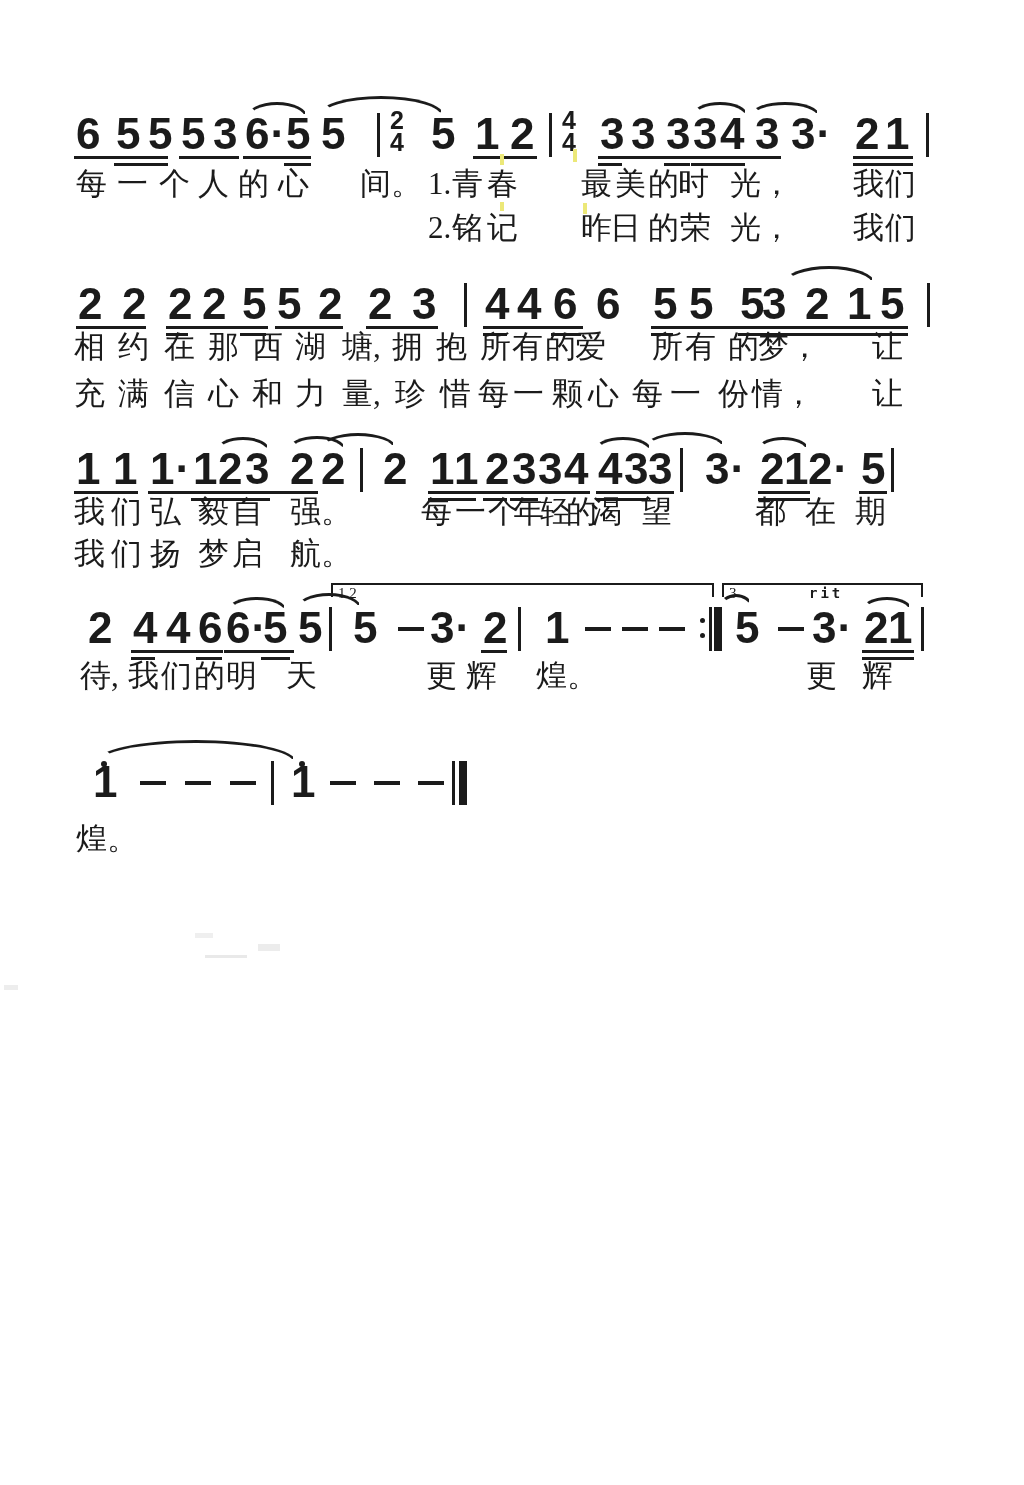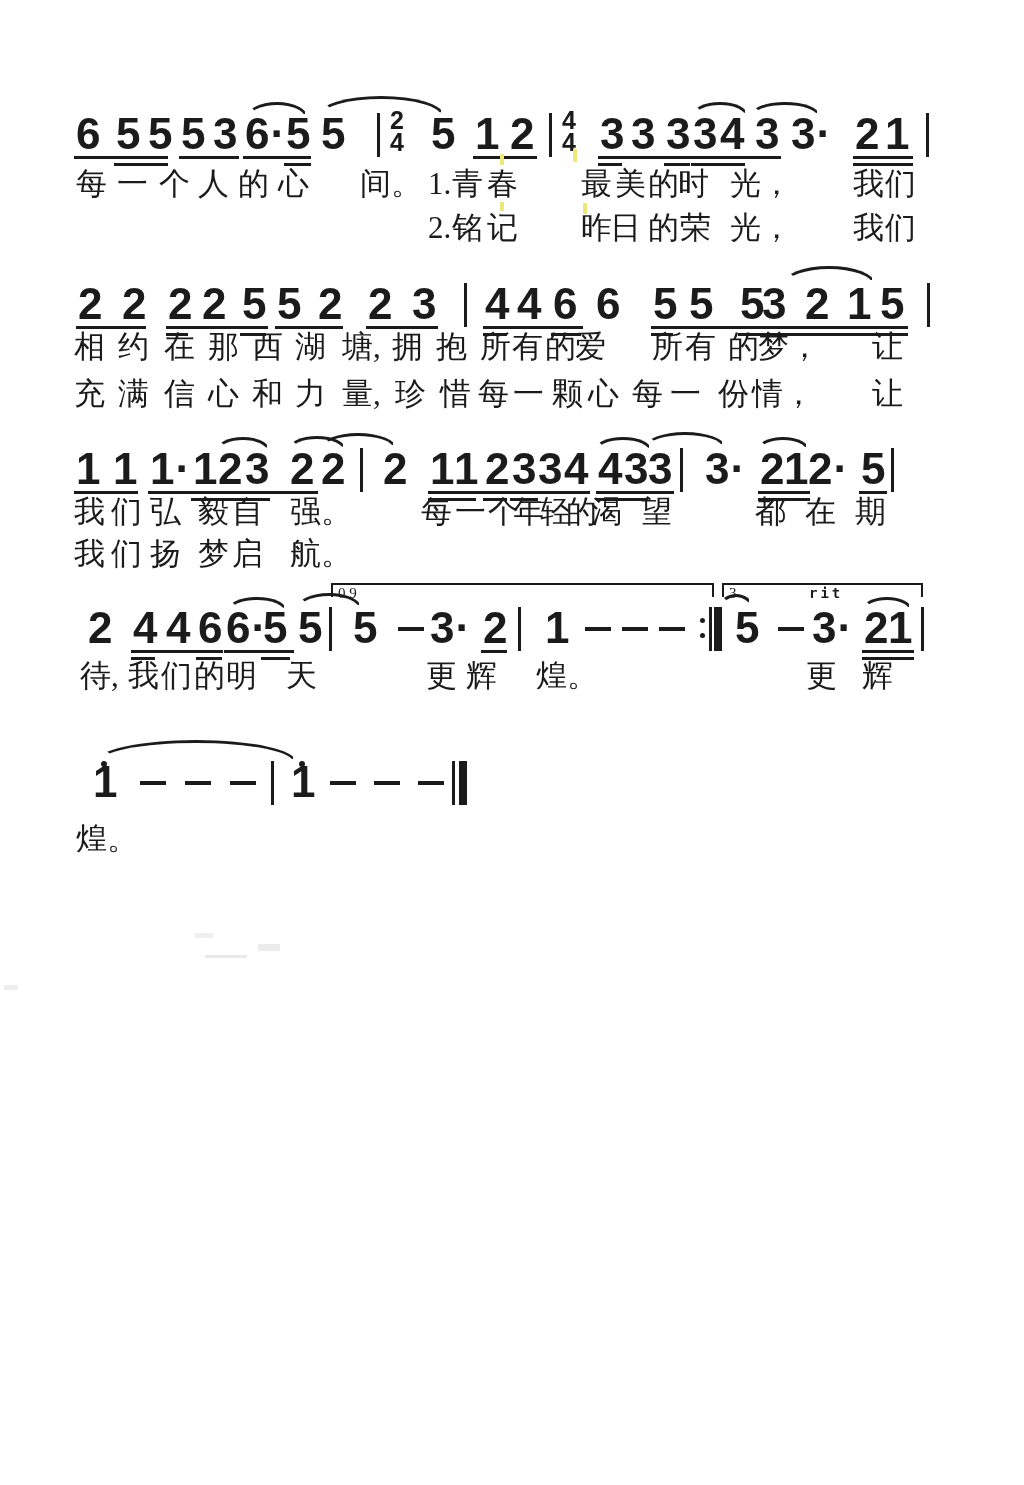--- a/index.html
+++ b/index.html
@@ -302,21 +302,21 @@
     <div class="beam" style="left: 224px; top: 650px; width: 70px;"></div>
     <div class="beam" style="left: 261px; top: 657px; width: 29px;"></div>
     <div class="beam" style="left: 481px; top: 650px; width: 26px;"></div>
     <div class="beam" style="left: 862px; top: 650px; width: 52px;"></div>
     <div class="beam" style="left: 862px; top: 657px; width: 52px;"></div>
     <div class="slur" style="left: 227px; top: 597px; width: 60px; height: 14px;"></div>
     <div class="slur" style="left: 296px; top: 593px; width: 66px; height: 16px;"></div>
     <div class="slur" style="left: 720px; top: 594px; width: 32px; height: 12px;"></div>
     <div class="slur" style="left: 862px; top: 597px; width: 50px; height: 13px;"></div>
     <div class="volta" style="left: 331px; top: 583px; width: 383px;"></div>
-    <div class="vlabel" style="left: 338px; top: 586px;">0.9</div>
+    <div class="vlabel" style="left: 338px; top: 586px;">1.2</div>
     <div class="volta" style="left: 722px; top: 583px; width: 201px;"></div>
     <div class="vlabel" style="left: 729px; top: 586px;">3</div>
     <div class="ritmark" style="left: 809px; top: 586px;">rit</div>
     <div class="lyr" style="left: 80px; top: 659px;">待,</div>
     <div class="lyr" style="left: 128px; top: 659px;">我</div>
     <div class="lyr" style="left: 161px; top: 659px;">们</div>
     <div class="lyr" style="left: 194px; top: 659px;">的</div>
     <div class="lyr" style="left: 226px; top: 659px;">明</div>
     <div class="lyr" style="left: 286px; top: 659px;">天</div>
     <div class="lyr" style="left: 426px; top: 659px;">更</div>

